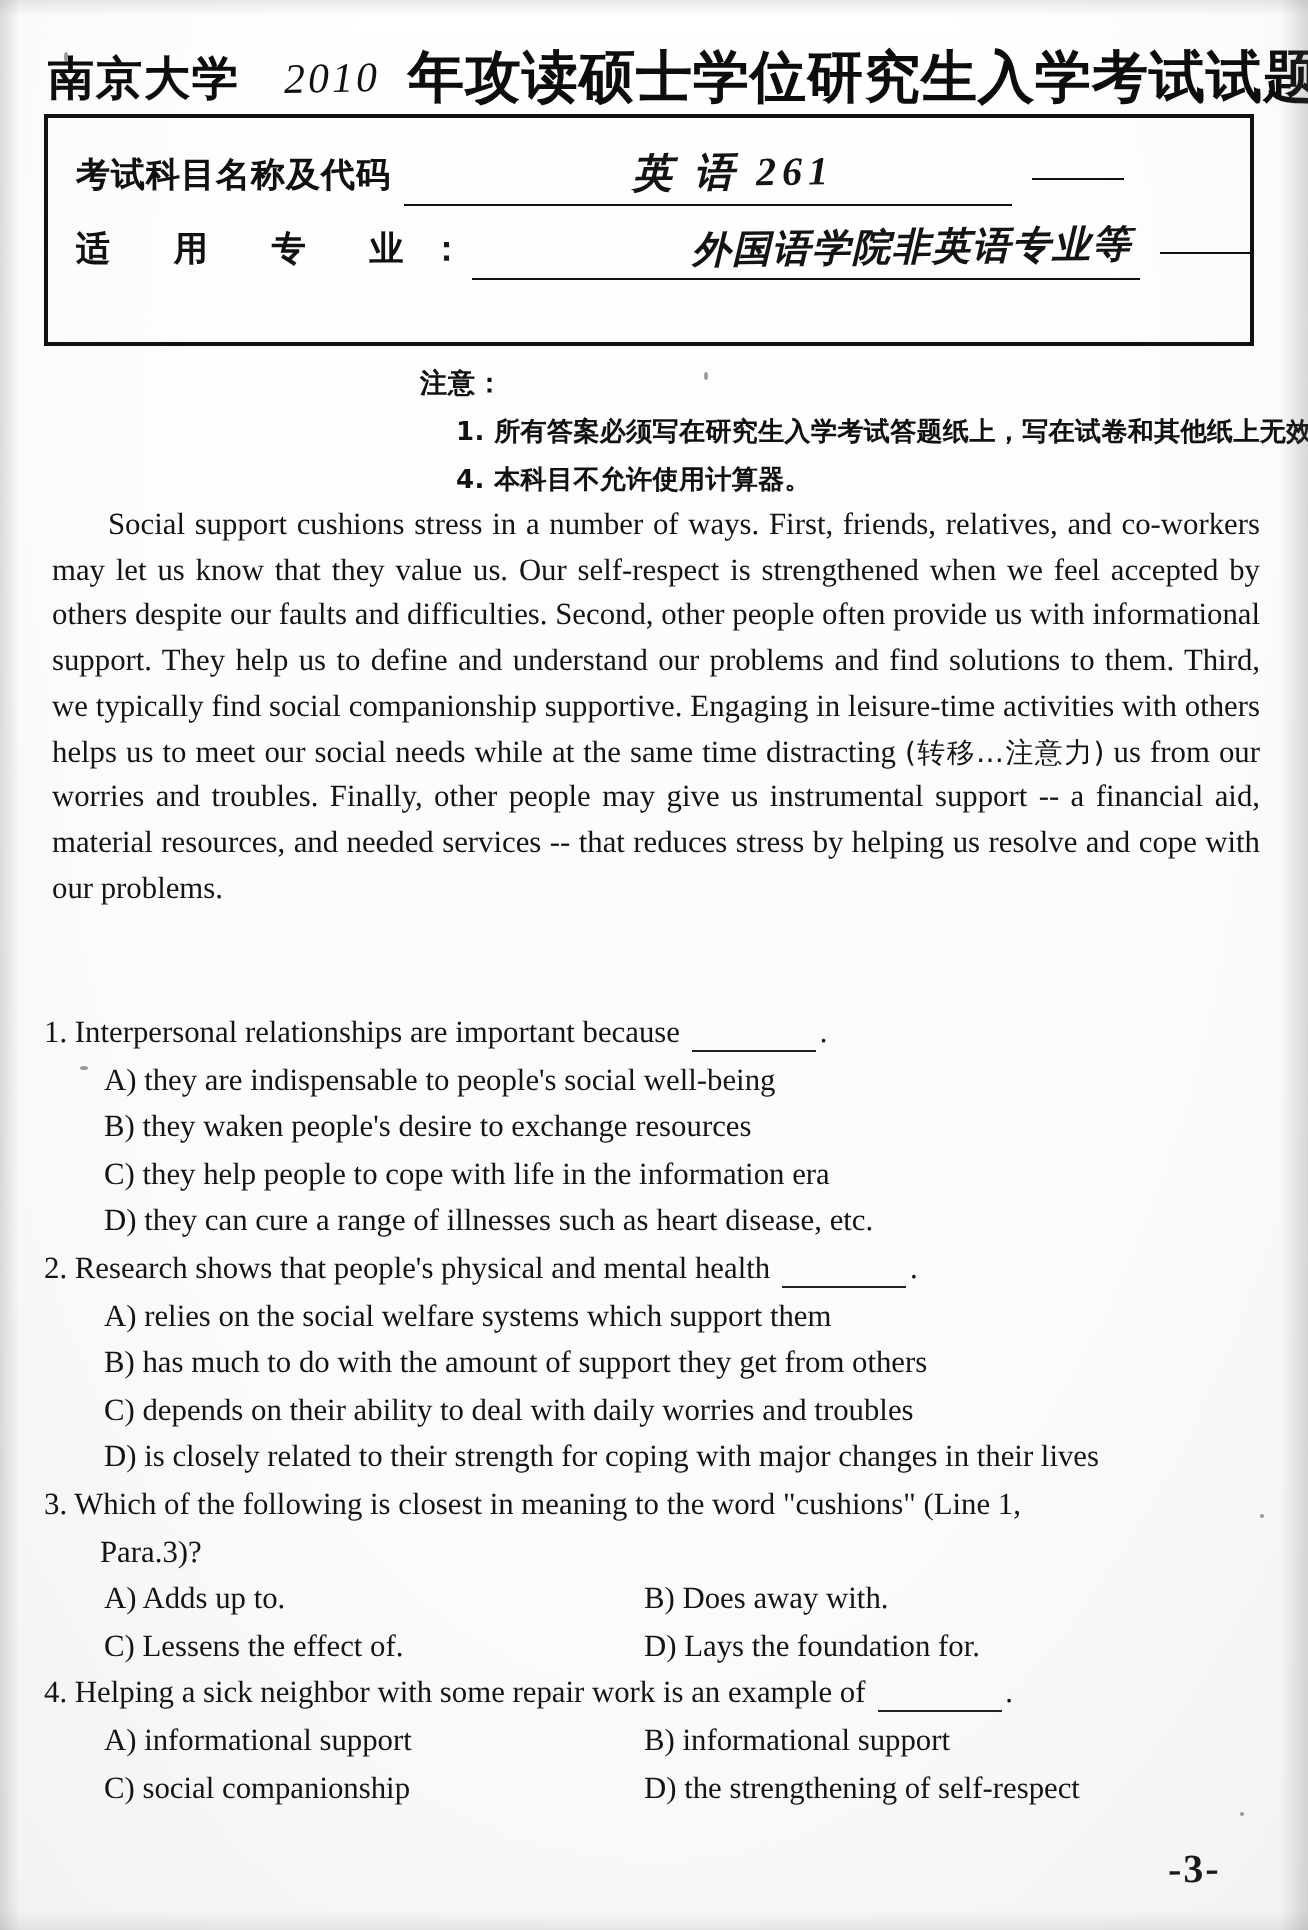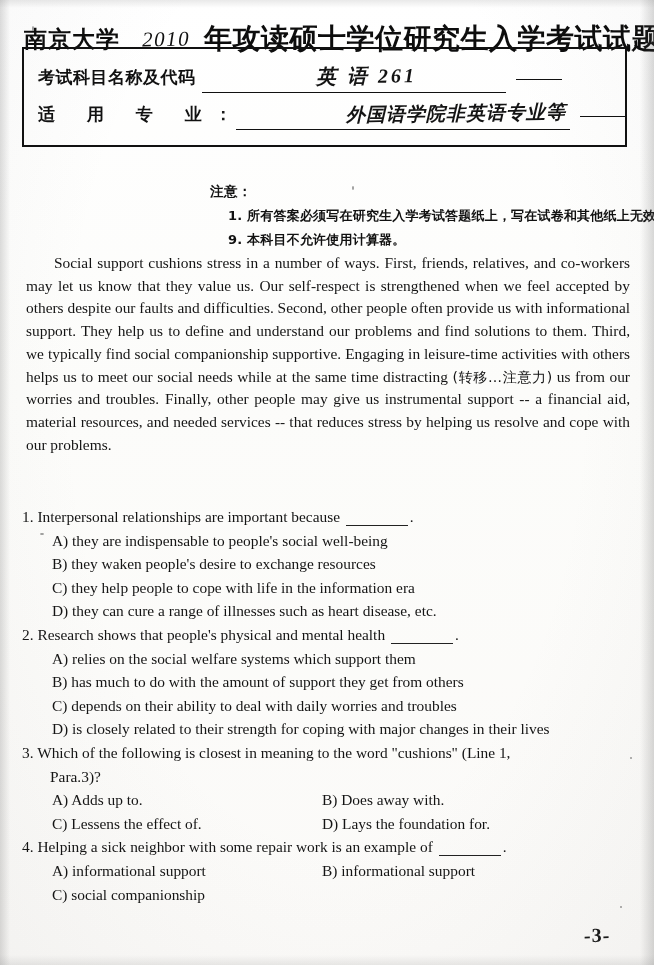--- a/index.html
+++ b/index.html
@@ -68,23 +68,23 @@
     font-size: 12px;
     color: #111;
     padding-bottom: 2px;
     margin-left: 19px;
   }
 
   
   .info-box {
     position: absolute;
     left: 22px;
-    top: 47px;
+    top: 57px;
     width: 605px;
-    height: 100px;
+    height: 116px;
     border: 2.2px solid #111;
     border-top-width: 2.6px;
     box-sizing: border-box;
   }
   .info-line {
     position: absolute;
     left: 14px;
     display: flex;
     align-items: baseline;
     white-space: nowrap;
@@ -297,21 +297,21 @@
         <span class="hand small">外国语学院非英语专业等</span>
       </span>
       <span class="rule short"></span>
     </div>
 
   </div>
 
   <div class="notice">
     <div class="notice-title">注意：</div>
     <div class="notice-item">1. 所有答案必须写在研究生入学考试答题纸上，写在试卷和其他纸上无效；</div>
-    <div class="notice-item">9. 本科目不允许使用计算器。</div>
+    <div class="notice-item">4. 本科目不允许使用计算器。</div>
   </div>
 
   <div class="passage"><span>Social support cushions stress in a number of ways. First, friends, relatives, and co-workers may let us know that they value us. Our self-respect is strengthened when we feel accepted by others despite our faults and difficulties. Second, other people often provide us with informational support. They help us to define and understand our problems and find solutions to them. Third, we typically find social companionship supportive. Engaging in leisure-time activities with others helps us to meet our social needs while at the same time distracting </span><span class="cn-gloss">(转移…注意力)</span><span> us from our worries and troubles. Finally, other people may give us instrumental support -- a financial aid, material resources, and needed services -- that reduces stress by helping us resolve and cope with our problems.</span></div>
 
   <div class="questions">
 
     <div class="q-block">
       <div class="q-stem">
         <span>1.</span>
         <span>Interpersonal relationships are important because</span>
@@ -356,20 +356,21 @@
         <span>4.</span>
         <span>Helping a sick neighbor with some repair work is an example of</span>
         <span class="blank"></span><span>.</span>
       </div>
       <div class="opt-two">
         <span>A) informational support</span>
         <span>B) informational support</span>
       </div>
       <div class="opt-two">
         <span>C) social companionship</span>
+        <span>D) the strengthening of self-respect</span>
       </div>
     </div>
 
   </div>
 
   <div class="page-num">-3-</div>
 
   <div class="edge-left"></div>
   <div class="edge-right"></div>
   <div class="edge-top"></div>

